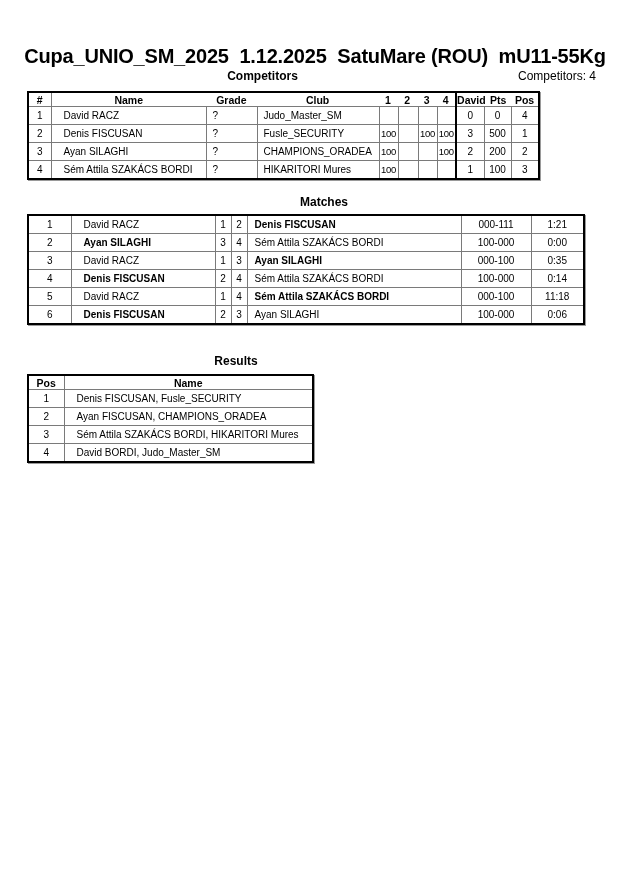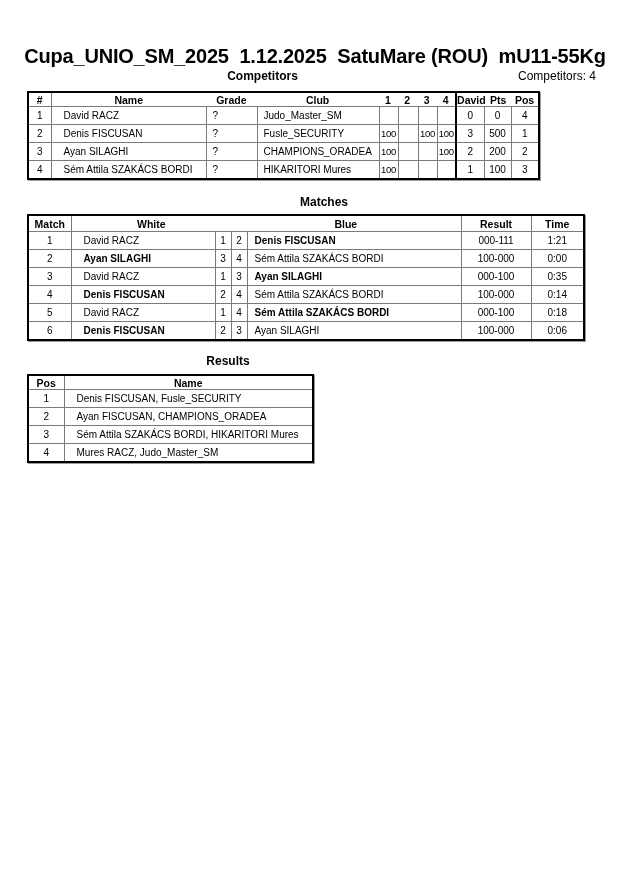--- a/index.html
+++ b/index.html
@@ -10,21 +10,21 @@
   }
   .abs { position:absolute; }
 
   .page-title {
     top:45px; left:0; width:630px; text-align:center;
     font-size:20px; font-weight:bold; white-space:pre; letter-spacing:-0.2px;
   }
   .sec-heading { font-size:12px; font-weight:bold; text-align:center;margin-left:48px; }
   .h-competitors { top:69px; left:0; width:429px; }
   .h-matches    { top:195px; left:0; width:552px; }
-  .h-results    { top:354px; left:8px; width:344px; }
+  .h-results    { top:354px; left:16px; width:344px; }
   .count-label  { top:69px; left:518px; font-size:12px; }
 
   table {
     border-collapse:collapse; table-layout:fixed;
     border:2px solid #000; background:#fff;
     box-shadow:1px 1px 0 #9a9a9a;
     font-size:10px;
   }
   th, td {
     border:1px solid #7a7a7a; padding:0; text-align:center;
@@ -158,31 +158,20 @@
   <colgroup>
     <col style="width:43px">
       <col style="width:144px">
       <col style="width:16px">
       <col style="width:16px">
     <col style="width:214px">
       <col style="width:70px">
       <col style="width:53px">
   </colgroup>
   <tbody>
-      <tr>
-    <th>Match</th>
-    <th colspan="4">
-      <div class="hflex">
-        <span style="width:160px">White</span>
-        <span style="width:230px">Blue</span>
-      </div>
-    </th>
-    <th>Result</th>
-    <th>Time</th>
-  </tr>
   <tr>
     <td>1</td>
     <td class="tl p8">David RACZ</td>
     <td>1</td>
     <td>2</td>
     <td class="tl p7 b">Denis FISCUSAN</td>
     <td>000-111</td>
     <td>1:21</td>
   </tr>
   <tr>
@@ -212,21 +201,21 @@
     <td>100-000</td>
     <td>0:14</td>
   </tr>
   <tr>
     <td>5</td>
     <td class="tl p8">David RACZ</td>
     <td>1</td>
     <td>4</td>
     <td class="tl p7 b">Sém Attila SZAKÁCS BORDI</td>
     <td>000-100</td>
-    <td>0:18</td>
+    <td>11:18</td>
   </tr>
   <tr>
     <td>6</td>
     <td class="tl p8 b">Denis FISCUSAN</td>
     <td>2</td>
     <td>3</td>
     <td class="tl p7">Ayan SILAGHI</td>
     <td>100-000</td>
     <td>0:06</td>
   </tr>
@@ -252,16 +241,16 @@
   <tr>
     <td>2</td>
     <td class="tl p8">Ayan FISCUSAN, CHAMPIONS_ORADEA</td>
   </tr>
   <tr>
     <td>3</td>
     <td class="tl p8">Sém Attila SZAKÁCS BORDI, HIKARITORI Mures</td>
   </tr>
   <tr>
     <td>4</td>
-    <td class="tl p8">Mures RACZ, Judo_Master_SM</td>
+    <td class="tl p8">David BORDI, Judo_Master_SM</td>
   </tr>
 </tbody>
   </table>
 
 </body></html>

